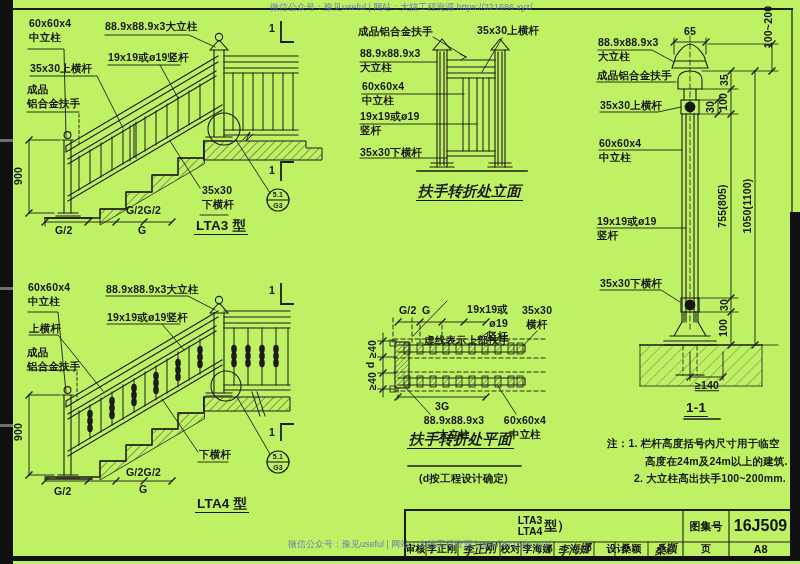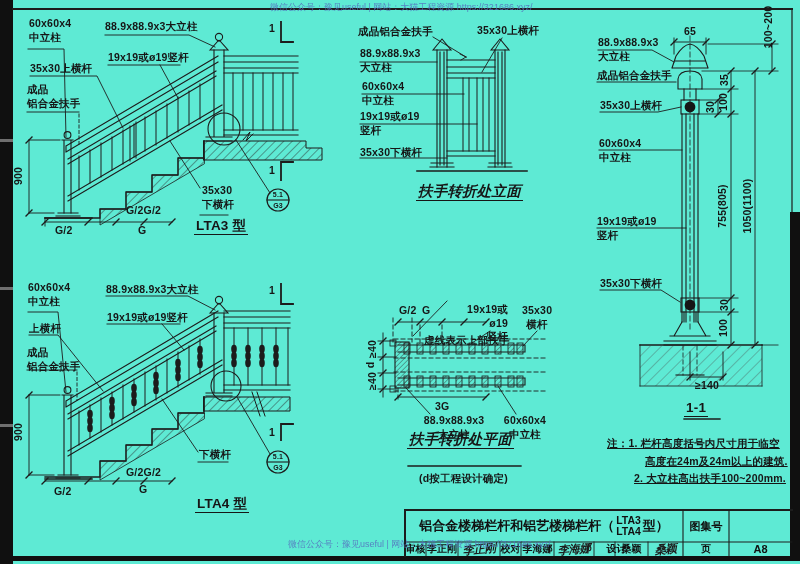--- a/index.html
+++ b/index.html
@@ -1,26 +1,26 @@
 <!DOCTYPE html>
 <html><head>
 <meta charset="utf-8">
 <style>
   html,body{margin:0;padding:0;background:#e8e8e8;}
-  #stage{position:relative;width:800px;height:564px;background:#5eead4;overflow:hidden;
+  #stage{position:relative;width:800px;height:564px;background:#bef264;overflow:hidden;
          font-family:"Liberation Sans",sans-serif;}
   #linework{position:absolute;left:0;top:0;}
   .lbl{position:absolute;font:700 10.5px/13.5px "Liberation Sans",sans-serif;color:#161616;
        white-space:pre-line;letter-spacing:.2px;z-index:2;}
   .rot{transform:translate(-50%,-50%) rotate(-90deg);white-space:nowrap;}
   .ctr{transform:translate(-50%,-50%);white-space:nowrap;}
   .ttl{font-size:13.5px;line-height:15px;border-bottom:1.6px solid #161616;padding:0 2px 1px 2px;white-space:nowrap;}
   .big{font-size:14.5px;font-style:italic;}
   .small{font:700 7px/8px "Liberation Sans",sans-serif;}
-  .note{font:700 10.5px/13px "Liberation Sans",sans-serif;white-space:nowrap;text-decoration:underline;}
+  .note{font:700 10.5px/13px "Liberation Sans",sans-serif;white-space:nowrap;}
   .wm{position:absolute;font:400 9px/11px "Liberation Sans",sans-serif;color:#5571bf;
       white-space:nowrap;z-index:6;opacity:.85;}
   .cell{position:absolute;display:flex;align-items:center;justify-content:center;
         font:700 10px "Liberation Sans",sans-serif;color:#111;z-index:3;}
   .sig{font:italic 700 11.5px "DejaVu Serif",serif;transform:rotate(-5deg);letter-spacing:-.5px;color:#1d1d1d;}
 </style>
 </head>
 <body>
 
 <div id="stage">
@@ -271,21 +271,21 @@
 <div class="lbl" style="left:600px;top:277px;">35x30下横杆</div>
 <div class="lbl ctr" style="left:690px;top:32px;">65</div>
 <div class="lbl rot" style="left:769px;top:27px;">100~200</div>
 <div class="lbl rot" style="left:725px;top:80px;">35</div>
 <div class="lbl rot" style="left:724px;top:102px;">100</div>
 <div class="lbl rot" style="left:711px;top:107px;">30</div>
 <div class="lbl rot" style="left:723px;top:206px;">755(805)</div>
 <div class="lbl rot" style="left:748px;top:206px;">1050(1100)</div>
 <div class="lbl rot" style="left:725px;top:305px;">30</div>
 <div class="lbl rot" style="left:724px;top:328px;">100</div>
-<div class="lbl ctr" style="left:707px;top:386px;">≥140</div>
+<div class="lbl ctr" style="left:707px;top:386px;text-decoration:underline;">≥140</div>
 <div class="lbl ttl" style="left:684px;top:400px;">1-1</div>
 <div class="lbl note" style="left:607px;top:437px;">注：1. 栏杆高度括号内尺寸用于临空</div>
 <div class="lbl note" style="left:645px;top:455px;">高度在24m及24m以上的建筑.</div>
 <div class="lbl note" style="left:634px;top:472px;">2. 大立柱高出扶手100~200mm.</div>
 
 <div class="lbl" style="left:28px;top:281px;">60x60x4
 中立柱</div>
 <div class="lbl" style="left:106px;top:283px;">88.9x88.9x3大立柱</div>
 <div class="lbl" style="left:107px;top:311px;">19x19或ø19竖杆</div>
 <div class="lbl" style="left:29px;top:322px;">上横杆</div>
@@ -314,28 +314,28 @@
 <div class="lbl rot" style="left:373px;top:381px;">≥40</div>
 <div class="lbl" style="left:435px;top:400px;">3G</div>
 <div class="lbl" style="left:420px;top:414px;width:68px;text-align:center;">88.9x88.9x3
 大立柱</div>
 <div class="lbl" style="left:502px;top:414px;width:46px;text-align:center;">60x60x4
 中立柱</div>
 <div class="lbl ttl big" style="left:407px;top:432px;">扶手转折处平面</div>
 <div class="lbl" style="left:419px;top:472px;">(d按工程设计确定)</div>
 
 <div class="cell" style="left:406px;top:511px;width:276px;height:30px;gap:2px;">
-  <span style="font-size:13px;">铝合金楼梯栏杆和铝艺楼梯栏杆（</span>
   <span style="display:flex;flex-direction:column;font-size:10.5px;line-height:11px;">
     <span>LTA3</span>
     <span>LTA4</span>
   </span>
   <span style="font-size:13px;">型）</span>
 </div>
 <div class="cell" style="left:683px;top:511px;width:46px;height:30px;font-size:11px;">图集号</div>
+<div class="cell" style="left:729px;top:511px;width:63px;height:30px;font-size:16px;">16J509</div>
 <div class="cell" style="left:405px;top:542px;width:21px;height:14px;">审核</div>
 <div class="cell" style="left:426px;top:542px;width:32px;height:14px;">李正刚</div>
 <div class="cell sig" style="left:458px;top:542px;width:42px;height:14px;">李正刚</div>
 <div class="cell" style="left:500px;top:542px;width:21px;height:14px;">校对</div>
 <div class="cell" style="left:521px;top:542px;width:33px;height:14px;">李海娜</div>
 <div class="cell sig" style="left:554px;top:542px;width:40px;height:14px;">李海娜</div>
 <div class="cell" style="left:594px;top:542px;width:45px;height:14px;">设计</div>
 <div class="cell" style="left:615px;top:542px;width:33px;height:14px;">桑颖</div>
 <div class="cell sig" style="left:648px;top:542px;width:35px;height:14px;">桑颖</div>
 <div class="cell" style="left:683px;top:542px;width:46px;height:14px;">页</div>

